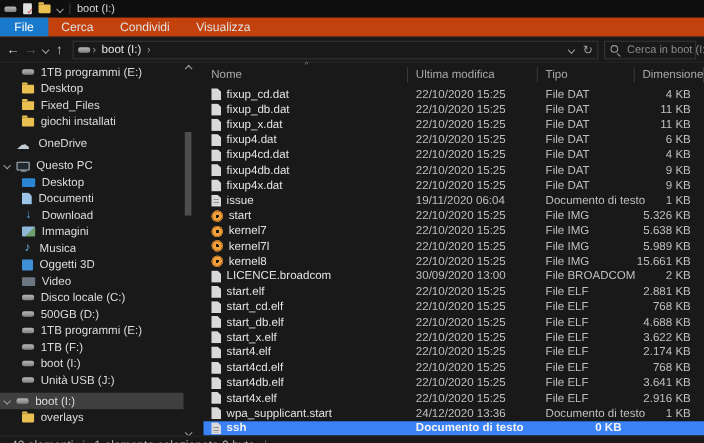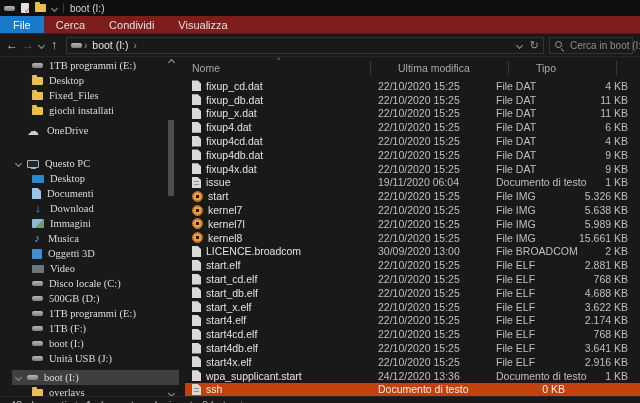--- a/index.html
+++ b/index.html
@@ -9,21 +9,21 @@
     font-family:"Liberation Sans","DejaVu Sans",sans-serif;
     -webkit-font-smoothing:antialiased;
     user-select:none;
   }
   
   #titlebar{position:absolute;left:0;top:0;width:640px;height:16px;background:#0f0f0f;
     display:flex;align-items:center;gap:6px;padding-left:4px;box-sizing:border-box;}
   .qat-sep{width:1px;height:10px;background:#3a3a3a;}
   #win-title{font-size:10px;color:#d6d6d6;}
   
-  #tabsrow{position:absolute;left:0;top:16px;width:640px;height:18px;background:#7f1d1d;
+  #tabsrow{position:absolute;left:0;top:16px;width:640px;height:18px;background:#c2410c;
     border-bottom:1px solid #2a2a2a;display:flex;align-items:stretch;box-sizing:border-box;}
   .rtab{font-size:11px;color:#e0e0e0;display:flex;align-items:center;padding:0 12px;}
   .rtab.active{background:#1979ca;color:#ffffff;padding:0 13px;}
   
   #navbar{position:absolute;left:0;top:34px;width:640px;height:23px;background:#191919;
     border-bottom:1px solid #262626;display:flex;align-items:center;box-sizing:border-box;}
   .navbtn{color:#cfcfcf;font-size:12px;width:16px;text-align:center;flex:none;}
   .navbtn.disabled{color:#5f5f5f;}
   .navbtn.small{font-size:8px;width:10px;color:#8a8a8a;}
   #addressbox{flex:none;width:478px;height:17px;margin-left:4px;background:#191919;
@@ -62,41 +62,41 @@
   .ic-video{width:12px;height:8px;background:#6b7680;border-radius:1px;}
   .ic-search{width:10px;height:10px;}
   .ic-search::before{content:"";position:absolute;left:1px;top:1px;width:5px;height:5px;border:1px solid #9a9a9a;border-radius:50%;}
   .ic-search::after{content:"";position:absolute;left:7px;top:8px;width:4px;height:1px;background:#9a9a9a;transform:rotate(45deg);transform-origin:left center;}
   .ic-check-page{width:8px;height:10px;background:#e0e0e0;border-radius:1px;}
   .ic-check-page::after{content:"\2713";position:absolute;right:-2px;bottom:-2px;color:#d03a2a;font-size:8px;font-weight:bold;}
   .chev{width:4px;height:4px;border-right:1px solid #9a9a9a;border-bottom:1px solid #9a9a9a;display:inline-block;flex:none;}
   .chev-down{transform:rotate(45deg);}
   .chev-up{transform:rotate(-135deg);}
   
-  #sidebar{position:absolute;left:12px;top:58px;width:167px;bottom:0;overflow:hidden;font-family:Liberation Serif, serif;}
+  #sidebar{position:absolute;left:0;top:58px;width:167px;bottom:0;overflow:hidden;}
   .side-item{height:15px;display:flex;align-items:center;gap:6px;font-size:10.5px;color:#dcdcdc;box-sizing:border-box;}
   .side-item .chevslot{width:6px;flex:none;display:flex;justify-content:center;}
   .side-item.lv1{padding-left:3px;}
   .side-item.lv2{padding-left:20px;}
   .side-item.selected{background:#3f3f3f;}
   .side-item .lbl{white-space:nowrap;overflow:hidden;}
   #side-scrollbar{position:absolute;left:167px;top:58px;width:8px;bottom:0;}
   #side-scroll-thumb{position:absolute;left:1px;top:62px;width:6px;height:76px;background:#4d4d4d;}
   .scroll-arrow{position:absolute;left:1px;width:6px;height:8px;display:flex;align-items:center;justify-content:center;}
   
   #filepane{position:absolute;left:185px;top:58px;width:455px;bottom:0;}
-  #cols{display:grid;grid-template-columns:186px 118px 88px 1fr;height:20px;align-items:center;position:relative;gap:20px;}
+  #cols{display:grid;grid-template-columns:186px 118px 88px 1fr;height:20px;align-items:center;position:relative;}
   .colhead{font-size:10.5px;color:#a8a8a8;border-right:1px solid #383838;height:14px;line-height:14px;box-sizing:border-box;padding-left:7px;white-space:nowrap;}
   #sort-caret{position:absolute;left:92px;top:-2px;font-size:7px;color:#9a9a9a;}
   #rows{position:absolute;left:0;top:21px;right:0;}
   .frow{display:grid;grid-template-columns:186px 118px 88px 1fr;height:13.8px;align-items:center;}
   .frow .c-name{display:flex;align-items:center;gap:5px;padding-left:7px;font-size:10.5px;color:#e2e2e2;white-space:nowrap;overflow:hidden;}
   .frow .c-date,.frow .c-type{font-size:10.5px;color:#bfbfbf;padding-left:7px;white-space:nowrap;}
   .frow .c-size{font-size:10.5px;color:#bfbfbf;text-align:right;padding-right:12px;white-space:nowrap;}
-  .frow.selected{background:#c2410c;}
+  .frow.selected{background:#3b82f6;font-weight:bold;}
   .frow.selected .c-name,.frow.selected .c-date,.frow.selected .c-type,.frow.selected .c-size{color:#f2f2f2;}
   
   #statusbar{position:absolute;left:0;top:396px;width:640px;height:14px;background:#191919;
     border-top:1px solid #262626;display:flex;align-items:flex-start;gap:8px;padding:2px 0 0 10px;box-sizing:border-box;}
   #statusbar span{font-size:11px;color:#b5b5b5;line-height:12px;}
   .stat-div{color:#5d5d5d !important;}
 </style>
 </head>
 <body>
 
@@ -164,21 +164,21 @@
     <div class="side-item lv2">
 
     <span class="ic ic-folder"></span>
     <span class="lbl">giochi installati</span>
   </div>
     <div class="side-item lv1" style="margin-top: 5px;">
     <span class="chevslot"></span>
     <span class="ic ic-cloud">☁</span>
     <span class="lbl">OneDrive</span>
   </div>
-    <div class="side-item lv1" style="margin-top: 18px; align-items: center;">
+    <div class="side-item lv1" style="margin-top: 5px; align-items: center;">
     <span class="chevslot">
         <span class="chev chev-down"></span>
       </span>
     <span class="ic ic-pc"></span>
     <span class="lbl">Questo PC</span>
   </div>
     <div class="side-item lv2">
 
     <span class="ic ic-desktop"></span>
     <span class="lbl">Desktop</span>

